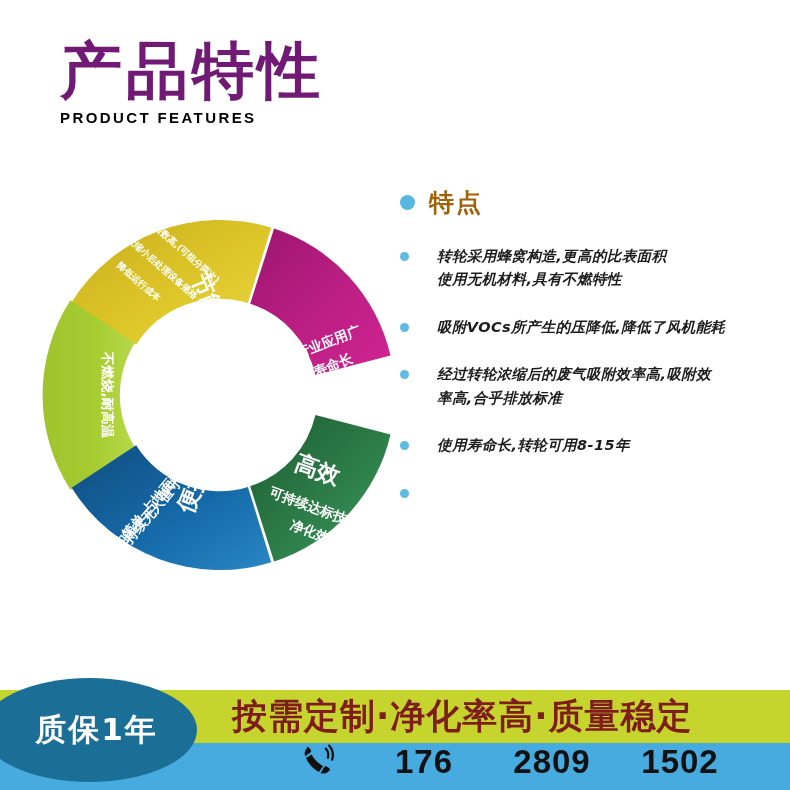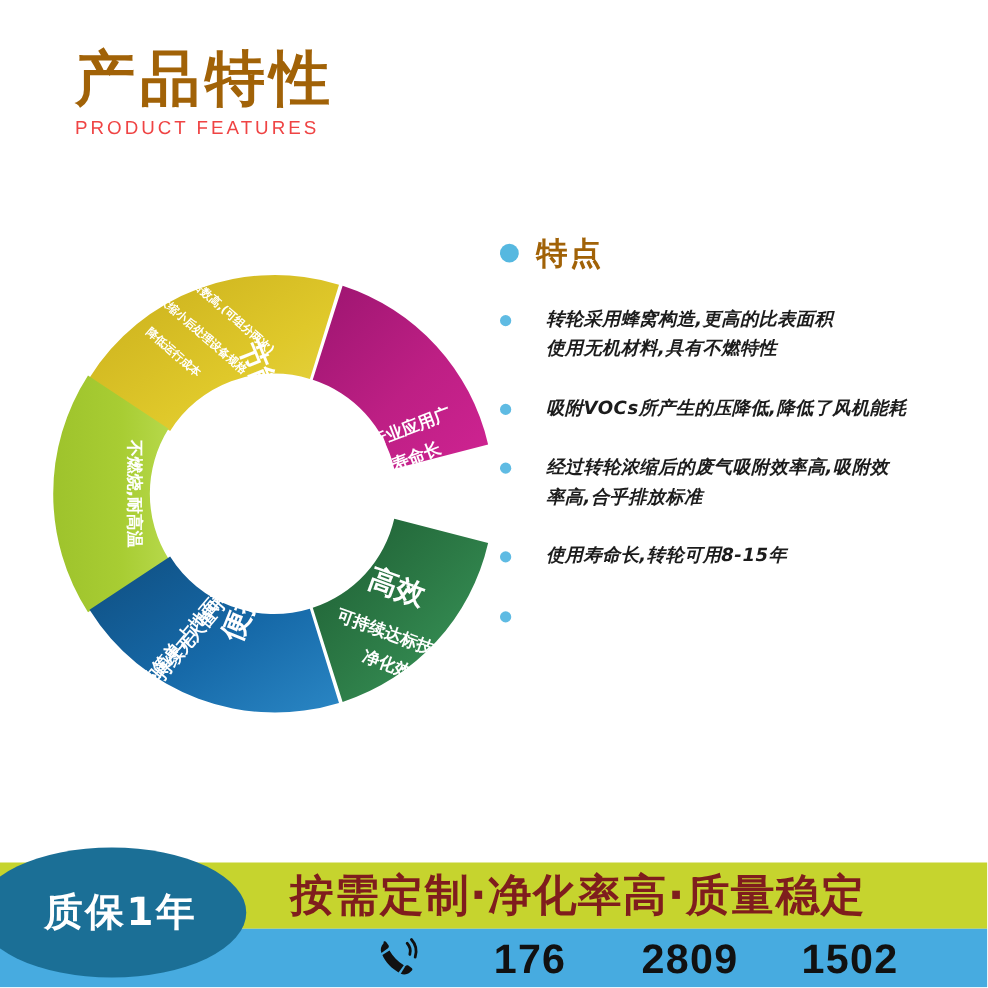--- a/index.html
+++ b/index.html
@@ -7,26 +7,26 @@
     width:790px;height:790px;
     background:#ffffff;
     font-family:"Liberation Sans","DejaVu Sans",sans-serif;
     overflow:hidden;position:relative;
   }
   #page{position:absolute;inset:0;width:790px;height:790px;overflow:hidden;background:#fff;}
 
   
   .header{position:absolute;left:60px;top:38px;}
   .header .cn{
-    font-size:48px;font-weight:bold;color:#a16207;
+    font-size:62px;font-weight:bold;color:#701a75;
     letter-spacing:4px;line-height:1.05;
     font-family:"DejaVu Sans","Liberation Sans",sans-serif;
   }
   .header .en{
-    font-size:15px;font-weight:normal;color:#ef4444;
+    font-size:15px;font-weight:bold;color:#000000;
     letter-spacing:2.4px;margin-top:6px;
     font-family:"Liberation Sans",sans-serif;
   }
 
   
   .donut-wrap{position:absolute;left:25px;top:150px;width:390px;height:490px;}
   .donut-svg{display:block;}
   .seg-label{
     fill:#ffffff;font-weight:bold;
     font-family:"DejaVu Sans","Liberation Sans",sans-serif;
@@ -62,21 +62,21 @@
   .band-green{position:absolute;left:0;top:0;width:790px;height:53px;background:#c6d42e;}
   .band-blue{position:absolute;left:0;top:53px;width:790px;height:47px;background:#47abe0;}
   .slogan{
     position:absolute;left:232px;top:-1px;width:520px;height:55px;
     display:flex;align-items:center;
     font-size:35px;font-weight:bold;color:#7f1d1d;letter-spacing:1px;
     font-family:"DejaVu Sans","Liberation Sans",sans-serif;white-space:nowrap;
   }
   .phones{
     position:absolute;left:300px;top:53px;width:470px;height:47px;
-    display:flex;align-items:center;gap:0;
+    display:flex;gap:0;
   }
   .phone-icon{width:42px;height:36px;flex:0 0 auto;margin-right:18px;}
   .phone-num{
     font-size:33px;font-weight:bold;color:#111;letter-spacing:1px;
     font-family:"Liberation Sans",sans-serif;width:128px;text-align:center;
   }
   .guarantee{
     position:absolute;left:-18px;top:-12px;width:215px;height:104px;
     background:#1b6f96;border-radius:50%;
     display:flex;align-items:center;justify-content:center;

